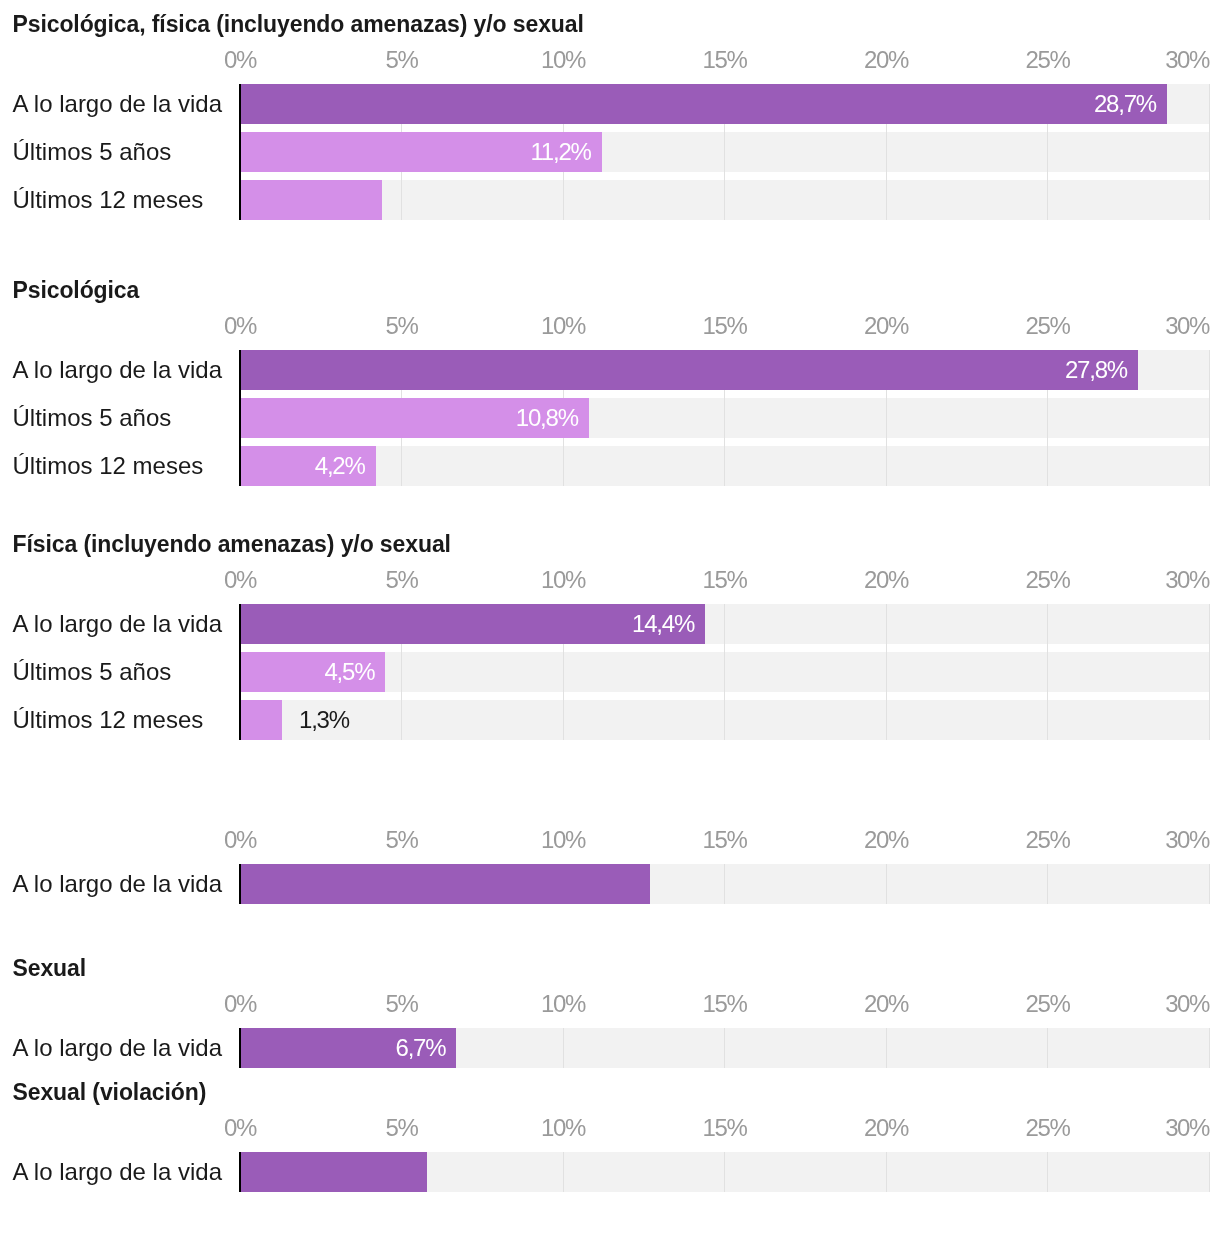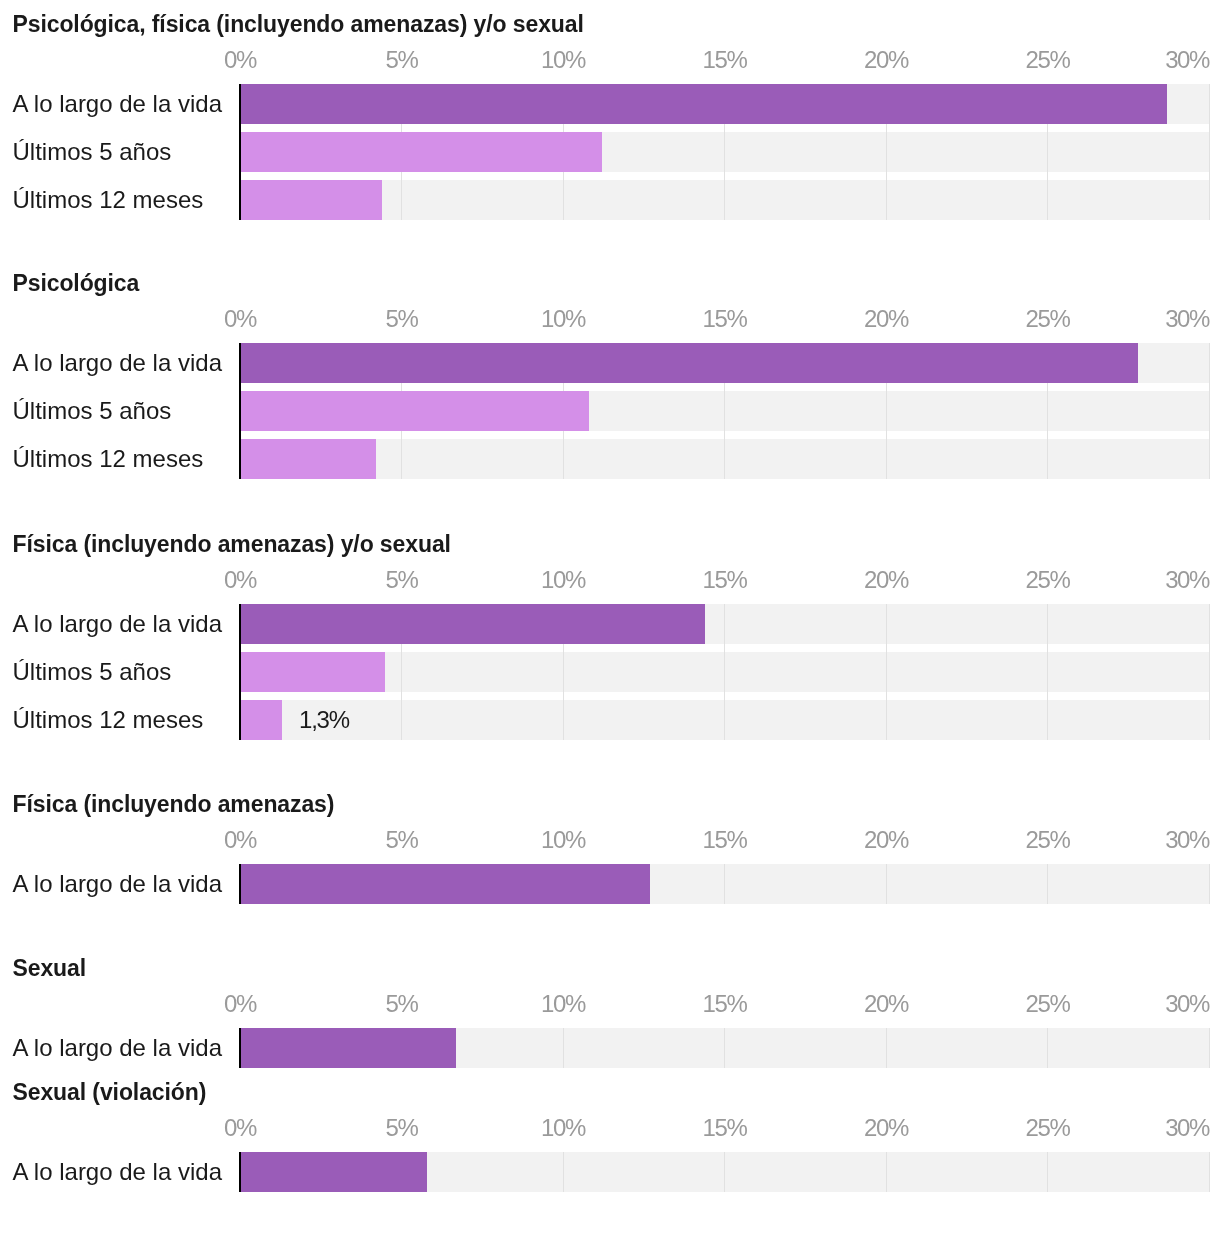--- a/index.html
+++ b/index.html
@@ -29,21 +29,21 @@
   .row-label{
     position:absolute;left:12.5px;top:0;height:40px;line-height:40px;
     font-size:24px;color:#1a1a1a;white-space:nowrap;
   }
   .track{position:absolute;top:0;height:40px;background:#f2f2f2;z-index:1;}
   .bar{position:absolute;top:0;height:40px;z-index:3;}
   .bar-value{
     position:absolute;top:0;height:40px;line-height:40px;
     font-size:24px;letter-spacing:-1.2px;white-space:nowrap;z-index:4;
   }
-  .bar-value.inside{color:#ffffff;text-align:left;margin-top:25px;}
+  .bar-value.inside{color:#ffffff;text-align:right;}
   .bar-value.outside{color:#1a1a1a;}
 </style>
 </head>
 <body>
 
 <main id="chart">
 <section class="panel" style="top:13px;height:207px">
   <h2 class="panel-title">Psicológica, física (incluyendo amenazas) y/o sexual</h2>
   <div class="axis-ticks" style="top:35px">
     <span class="tick-label" style="left: 224.055px;">0%</span>
@@ -72,21 +72,21 @@
     <div class="bar" style="left:240px;width:361.76px;background:#d48fe8"></div>
     <span class="bar-value inside" style="left:0;width:590.76px">11,2%</span>
   </div>
   <div class="row" style="top:167px">
     <span class="row-label">Últimos 12 meses</span>
     <div class="track" style="left:240px;width:969px"></div>
     <div class="bar" style="left:240px;width:142.12px;background:#d48fe8"></div>
   </div>
   <div class="zero-axis" style="left:239px;top:71px;height:136px"></div>
 </section>
-<section class="panel" style="top:272px;height:207px">
+<section class="panel" style="top:279px;height:207px">
   <h2 class="panel-title">Psicológica</h2>
   <div class="axis-ticks" style="top:35px">
     <span class="tick-label" style="left: 224.055px;">0%</span>
     <span class="tick-label" style="left: 385.555px;">5%</span>
     <span class="tick-label" style="left: 541.078px;">10%</span>
     <span class="tick-label" style="left: 702.578px;">15%</span>
     <span class="tick-label" style="left: 864.078px;">20%</span>
     <span class="tick-label" style="left: 1025.58px;">25%</span>
     <span class="tick-label" style="left: 1165.16px;">30%</span>
   </div>
@@ -147,21 +147,20 @@
   </div>
   <div class="row" style="top:167px">
     <span class="row-label">Últimos 12 meses</span>
     <div class="track" style="left:240px;width:969px"></div>
     <div class="bar" style="left:240px;width:41.99px;background:#d48fe8"></div>
     <span class="bar-value outside" style="left:299px">1,3%</span>
   </div>
   <div class="zero-axis" style="left:239px;top:71px;height:136px"></div>
 </section>
 <section class="panel" style="top:793px;height:111px">
-  <h2 class="panel-title">Física (incluyendo amenazas)</h2>
   <div class="axis-ticks" style="top:35px">
     <span class="tick-label" style="left: 224.055px;">0%</span>
     <span class="tick-label" style="left: 385.555px;">5%</span>
     <span class="tick-label" style="left: 541.078px;">10%</span>
     <span class="tick-label" style="left: 702.578px;">15%</span>
     <span class="tick-label" style="left: 864.078px;">20%</span>
     <span class="tick-label" style="left: 1025.58px;">25%</span>
     <span class="tick-label" style="left: 1165.16px;">30%</span>
   </div>
   <div class="gridline" style="left:401px;top:71px;height:40px"></div>

